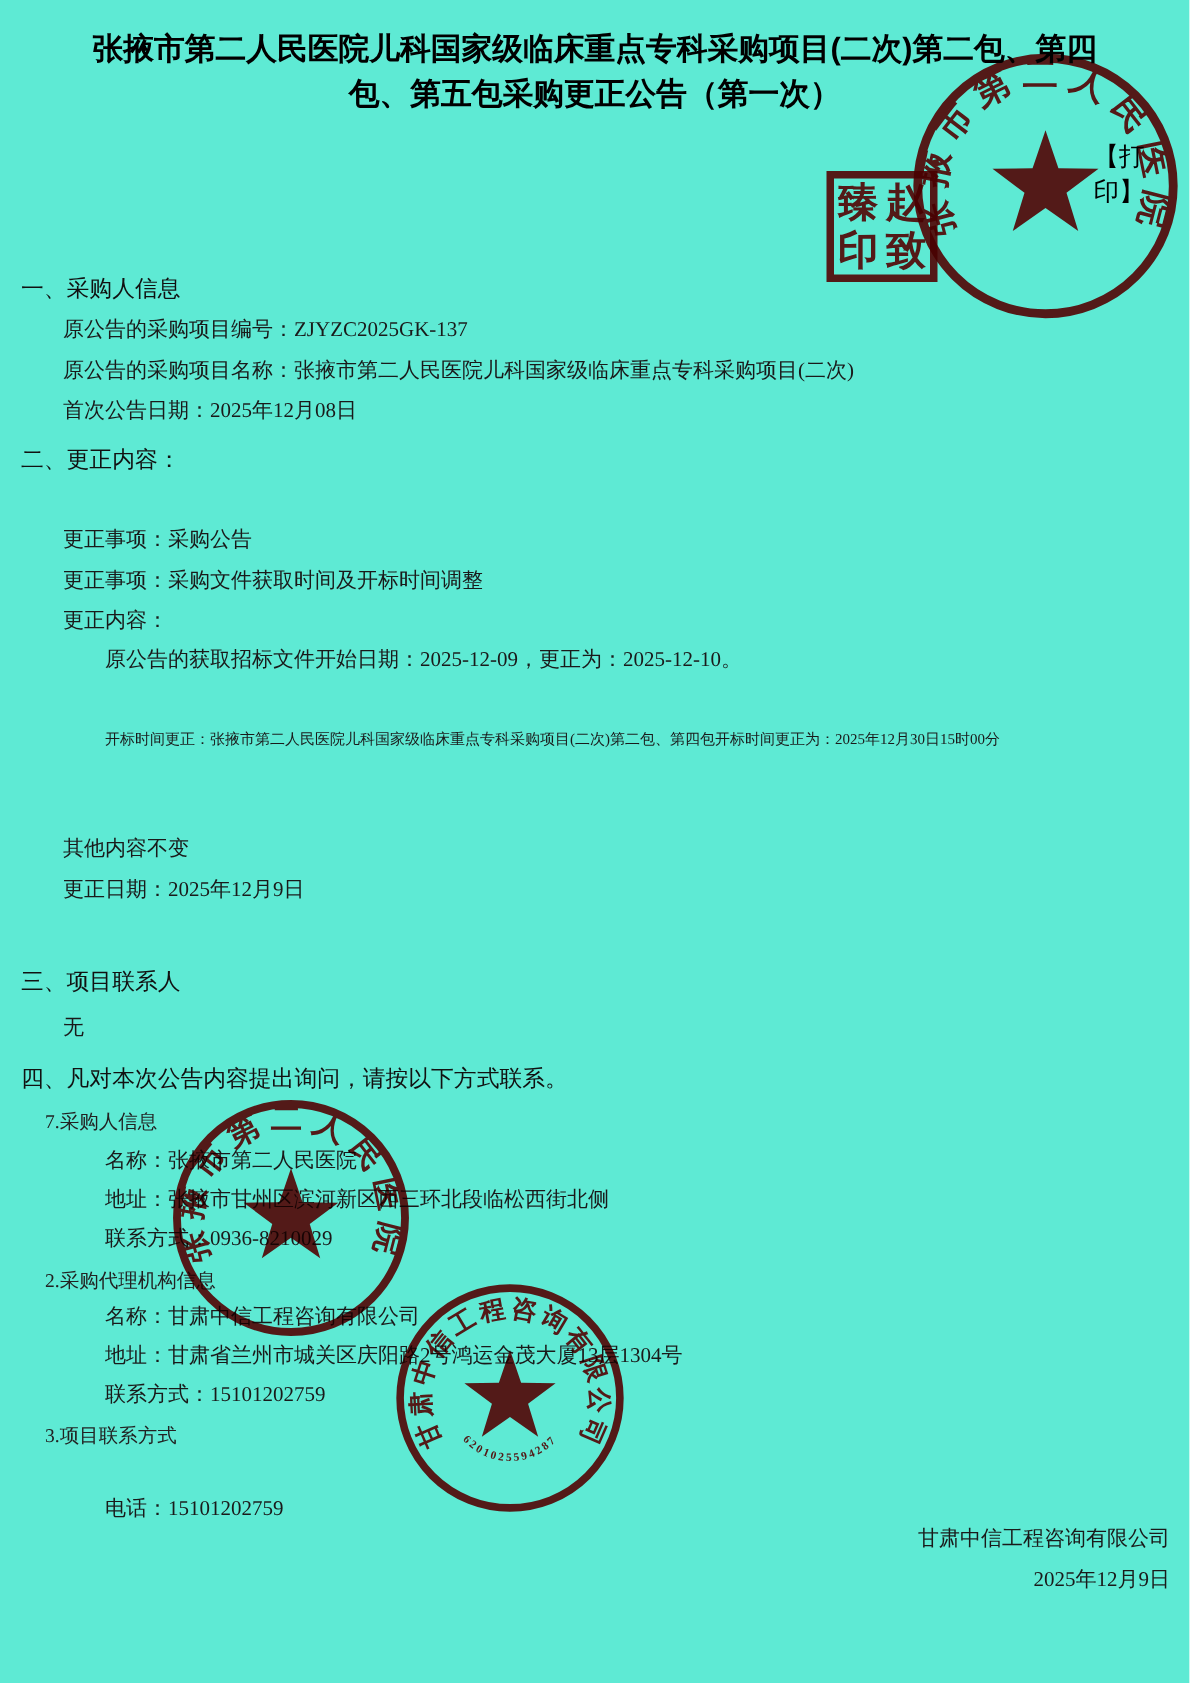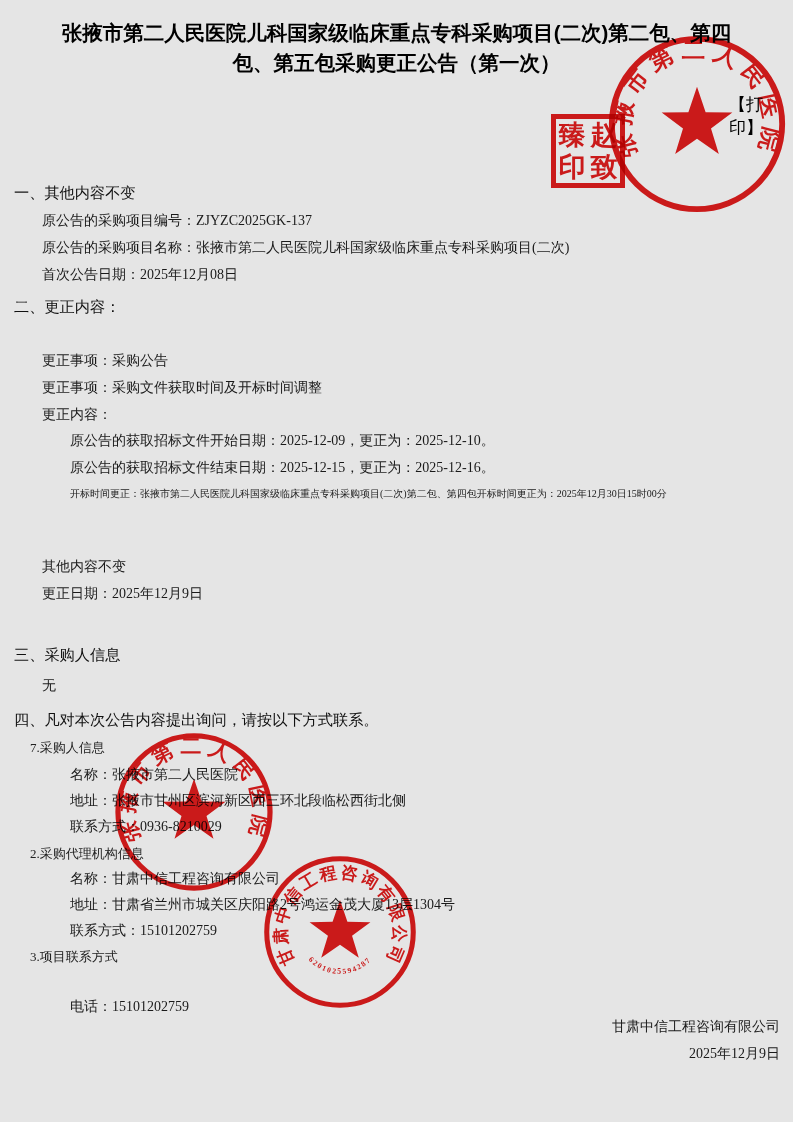--- a/index.html
+++ b/index.html
@@ -1,20 +1,20 @@
 <!DOCTYPE html>
 <html style="--seal-red: #e00f0f; --text-ink: #1a1a1a;"><head>
 <meta charset="utf-8">
 <style>
   :root { --seal-red:#e00f0f; --text-ink:#1a1a1a; }
   * { margin:0; padding:0; box-sizing:border-box; }
   html,body { background:#ffffff; }
   .page {
     position:relative; width:793px; height:1122px; margin:0 auto;
-    background:#e5e5e5; overflow:hidden;
+    background:#5eead4; overflow:hidden;
     font-family:"Liberation Serif","DejaVu Serif",serif; color:var(--text-ink);
   }
   .title {
     position:absolute; top:18px; left:0; width:100%;
     text-align:center; font-family:"Liberation Sans","DejaVu Sans",sans-serif;
     font-weight:700; font-size:20.5px; line-height:30px; color:#000;
   }
   .title span { display:block; }
   .print-link {
     position:absolute; left:729px; top:93px; font-size:17px; color:#000;
@@ -50,36 +50,35 @@
 
 <div class="page">
 
   <h1 class="title">
     <span>张掖市第二人民医院儿科国家级临床重点专科采购项目(二次)第二包、第四</span>
     <span>包、第五包采购更正公告（第一次）</span>
   </h1>
 
   <a class="print-link">【打印】</a>
 
-  <div class="sec" style="left:14px;top:184px">一、其他内容不变</div>
+  <div class="sec" style="left:14px;top:184px">一、采购人信息</div>
   <div class="ln" style="left:42px;top:212px">原公告的采购项目编号：ZJYZC2025GK-137</div>
   <div class="ln" style="left:42px;top:239px">原公告的采购项目名称：张掖市第二人民医院儿科国家级临床重点专科采购项目(二次)</div>
   <div class="ln" style="left:42px;top:266px">首次公告日期：2025年12月08日</div>
 
   <div class="sec" style="left:14px;top:298px">二、更正内容：</div>
   <div class="ln" style="left:42px;top:352px">更正事项：采购公告</div>
   <div class="ln" style="left:42px;top:379px">更正事项：采购文件获取时间及开标时间调整</div>
   <div class="ln" style="left:42px;top:406px">更正内容：</div>
   <div class="ln" style="left:70px;top:432px">原公告的获取招标文件开始日期：2025-12-09，更正为：2025-12-10。</div>
-  <div class="ln" style="left:70px;top:459px">原公告的获取招标文件结束日期：2025-12-15，更正为：2025-12-16。</div>
   <div class="wrapln" style="top:481px">开标时间更正：张掖市第二人民医院儿科国家级临床重点专科采购项目(二次)第二包、第四包开标时间更正为：2025年12月30日15时00分</div>
   <div class="ln" style="left:42px;top:558px">其他内容不变</div>
   <div class="ln" style="left:42px;top:585px">更正日期：2025年12月9日</div>
 
-  <div class="sec" style="left:14px;top:646px">三、采购人信息</div>
+  <div class="sec" style="left:14px;top:646px">三、项目联系人</div>
   <div class="ln" style="left:42px;top:677px">无</div>
 
   <div class="sec" style="left:14px;top:711px">四、凡对本次公告内容提出询问，请按以下方式联系。</div>
 
   <div class="ln small" style="left:30px;top:739px">7.采购人信息</div>
   <div class="ln" style="left:70px;top:766px">名称：张掖市第二人民医院</div>
   <div class="ln" style="left:70px;top:792px">地址：张掖市甘州区滨河新区西三环北段临松西街北侧</div>
   <div class="ln" style="left:70px;top:818px">联系方式：0936-8210029</div>
 
   <div class="ln small" style="left:30px;top:845px">2.采购代理机构信息</div>

